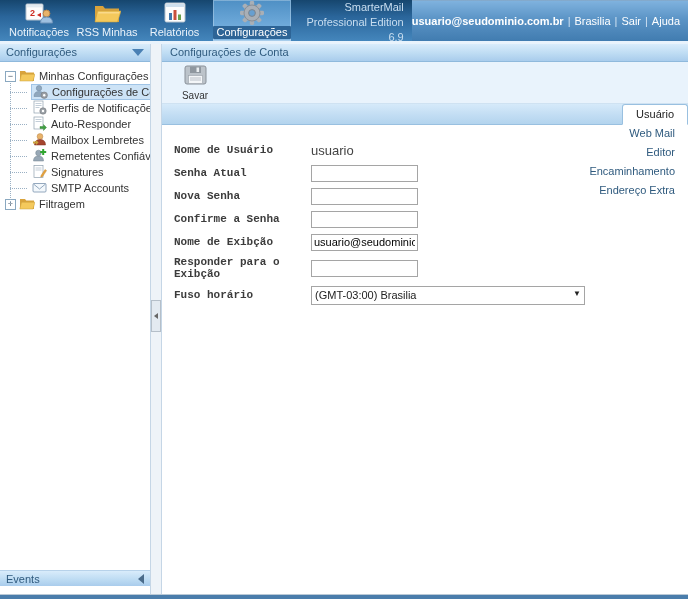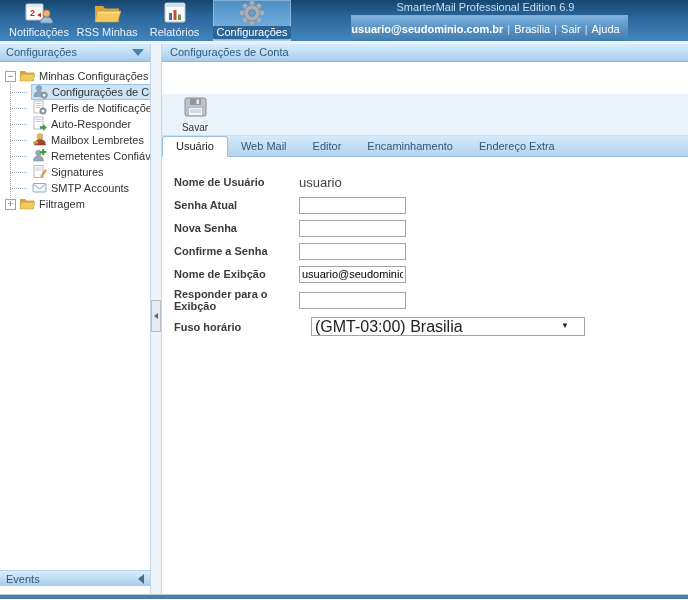--- a/index.html
+++ b/index.html
@@ -10,21 +10,21 @@
   
   .topbar { position:absolute; top:0; left:0; right:0; height:41px; display:flex;
     background:linear-gradient(180deg,#16466e 0%,#2a659a 40%,#4486bc 100%); }
   .nav-btn { height:41px; display:flex; flex-direction:column; align-items:center;
     justify-content:flex-end; padding-bottom:2px; cursor:pointer; }
   .nav-icon { height:26px; display:flex; align-items:center; justify-content:center; }
   .nav-label { font-size:11px; color:#eaf3fb; line-height:13px; white-space:nowrap; }
   .nav-btn.active { background:linear-gradient(180deg,#4e8fc4 0%,#6ba7d8 55%,#86bae4 100%);
     box-shadow:inset 0 0 0 1px rgba(255,255,255,.28); }
   .nav-btn.active .nav-label { background:#2d6496; padding:0 4px; border-radius:1px; color:#fff; }
-  .topbar-right { flex:1; display:flex; flex-direction:column; min-width:0;align-items:center; }
+  .topbar-right { flex:1; display:flex; flex-direction:row; min-width:0; }
   .title-row { height:15px; text-align:right; padding-right:8px; font-size:11px;
     line-height:15px; color:#c9def0; }
   .user-row { flex:1; text-align:right; padding-right:8px; font-size:11px;
     display:flex; align-items:center; justify-content:flex-end;
     background:linear-gradient(180deg,#7fb2de 0%,#5b94c6 45%,#417cb0 100%);
     border-top:1px solid rgba(255,255,255,.35); color:#e8f2fa; }
   .user-row b { color:#ffffff; }
   .user-row .sep { margin:0 4px; color:#cfe1f2; }
   .user-row .lnk { color:#ffffff; cursor:pointer; }
 
@@ -62,38 +62,38 @@
   .splitter { width:12px; background:#eef3f8; border-left:1px solid #c5d6e6;
     border-right:1px solid #c5d6e6; position:relative; }
   .splitter-handle { position:absolute; top:256px; left:0; right:0; height:32px; background:#e3eaf1;
     border:1px solid #b5bfc9; display:flex; align-items:center; justify-content:center; cursor:col-resize; }
   .sp-arrow { width:0; height:0; border-top:3px solid transparent; border-bottom:3px solid transparent;
     border-right:4px solid #666; }
 
   
   .main { flex:1; background:#fff; display:flex; flex-direction:column; min-width:0; }
   .main-header { padding:0 8px; }
-  .toolbar { height:42px; background:#e9f3fc; border-bottom:1px solid #cfe2f2; padding:3px 0 0 10px;margin-top:32px; }
+  .toolbar { height:42px; background:#e9f3fc; border-bottom:1px solid #cfe2f2; padding:3px 0 0 10px; }
   .save-btn { width:46px; text-align:center; cursor:pointer; }
   .save-btn .cap { font-size:10px; color:#333; margin-top:1px; }
   .tabs { height:21px; background:linear-gradient(180deg,#d6eafa 0%,#c2ddf3 55%,#b3d4ee 100%);
-    border-bottom:1px solid #99c0e0; display:flex; align-items:flex-end; padding-left:0; }
+    border-bottom:1px solid #99c0e0; display:flex; align-items:flex-end; padding-left:12px;flex-direction:column; }
   .tab { font-size:11px; color:#2f5a7e; padding:3px 13px 4px; cursor:pointer; }
   .tab.active { background:#fff; border:1px solid #99c0e0; border-bottom:1px solid #fff;
     border-radius:3px 3px 0 0; color:#222; margin-bottom:-1px; }
   .content { flex:1; padding:16px 0 0 12px; }
   .form-row { display:flex; align-items:center; margin-bottom:5px; min-height:18px; }
-  .form-label { width:125px; flex:none; font-size:11px; font-weight:bold; color:#3c3c3c; line-height:12px; }
+  .form-label { width:137px; flex:none; font-size:11px; font-weight:bold; color:#3c3c3c; line-height:12px;font-family:Liberation Mono, monospace; }
   .static-value { font-size:13px; color:#444; }
   input.text { width:107px; height:17px; border:1px solid #a5a5a5; font-size:11px; padding:0 2px;
     font-family:"Liberation Sans", sans-serif; }
   .select-wrap { position:relative; width:274px; }
-  select.tz { width:274px; height:19px; font-size:16px; border:1px solid #a5a5a5; background:#fff;
+  select.tz { width:274px; height:19px; font-size:11px; border:1px solid #a5a5a5; background:#fff;
     -webkit-appearance:none; appearance:none; padding:0 16px 0 3px;
-    font-family:"Liberation Sans", sans-serif; color:#222;margin-left:12px; }
+    font-family:"Liberation Sans", sans-serif; color:#222; }
   .select-wrap::after { content:"▼"; position:absolute; right:4px; top:4px; font-size:8px;
     color:#222; pointer-events:none; }
 
   
   .bottom-strip { position:absolute; left:0; right:0; bottom:0; height:6px;
     background:linear-gradient(180deg,#b9c9d6 0,#b9c9d6 1px,#4a7dab 1px,#4a7dab 5px,#ffffff 5px); }
 </style>
 </head>
 <body>
 

